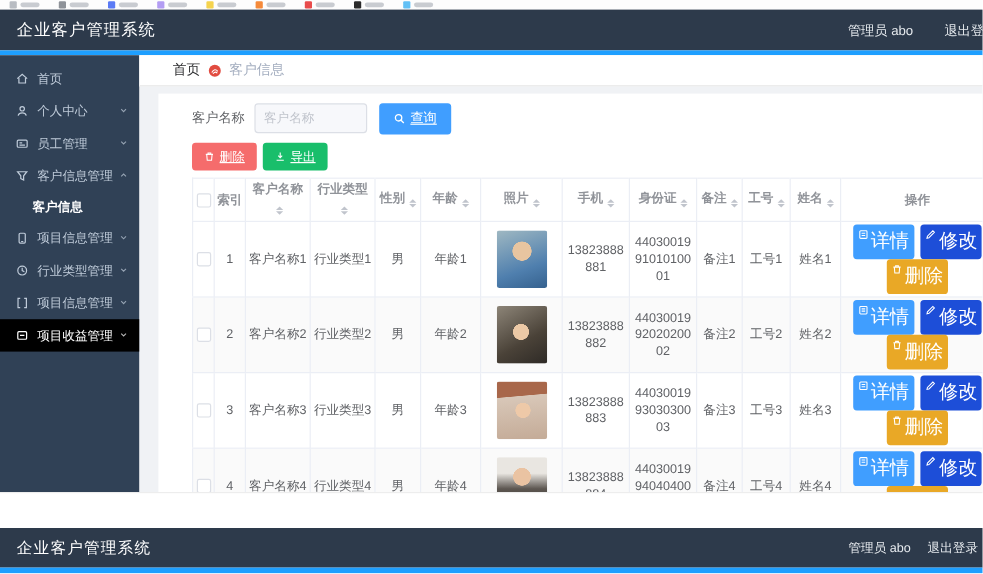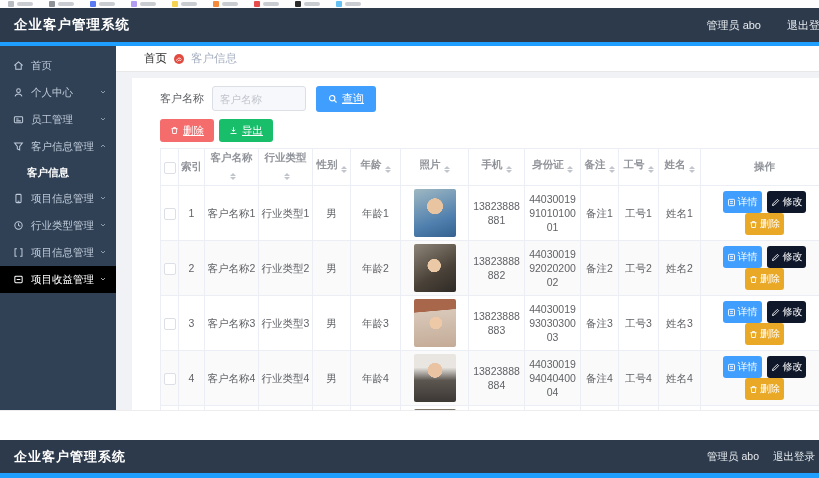--- a/index.html
+++ b/index.html
@@ -8,21 +8,21 @@
   .screen { position:relative; width:819px; height:478px; overflow:hidden; background:#fff; }
 
   
   .bookmarks-bar { height:8px; background:#fdfdfd; display:flex; align-items:flex-start; gap:16px; padding-left:8px; overflow:hidden; }
   .bm-item { display:flex; align-items:center; gap:3px; margin-top:1px; }
   .bm-fav { width:6px; height:6px; border-radius:1px; flex:0 0 auto; }
   .bm-label { width:16px; height:4px; background:#c9ccd1; border-radius:2px; }
 
   
   .app-header { height:34px; background:#2d3a4b; display:flex; align-items:center; padding:0 14px; color:#fff; }
-  .app-title { font-size:13.5px; font-weight:bold; letter-spacing:1px; }
+  .app-title { font-size:13.5px; font-weight:normal; letter-spacing:1px; }
   .header-right { margin-left:auto; margin-right:-26px; display:flex; align-items:center; gap:26px; font-size:11px; color:#e6eaee; white-space:nowrap; }
   .blue-bar { height:4px; background:#1e9fff; }
 
   
   .app-body { display:flex; height:364px; background:#f0f2f5; }
   .sidebar { width:116px; background:#304156; flex:0 0 auto; padding-top:6px; color:#bfcbd9; }
   .side-item { position:relative; height:27px; display:flex; align-items:center; gap:7px; padding-left:13px; font-size:10.5px; cursor:pointer; }
   .side-item .mi { flex:0 0 auto; display:flex; }
   .side-item .chev { position:absolute; right:9px; top:9px; opacity:.7; }
   .side-item.submenu { padding-left:27px; height:25px; color:#ffffff; font-weight:bold; }
@@ -57,23 +57,23 @@
   .caret-down { width:0; height:0; border:3px solid transparent; border-top-color:#c0c4cc; }
   .cb { display:inline-block; width:12px; height:12px; border:1px solid #dcdfe6; border-radius:2px; background:#fff; vertical-align:middle; cursor:pointer; }
 
   .photo { width:42px; height:48px; margin:0 auto; border-radius:2px; }
   .photo-1 { background: radial-gradient(circle at 50% 36%, #e8c5a0 0 21%, rgba(0,0,0,0) 22%), linear-gradient(160deg,#9fb8c2,#4f7fae 65%,#35618e); }
   .photo-2 { background: radial-gradient(circle at 48% 45%, #ecc9a6 0 19%, rgba(0,0,0,0) 20%), linear-gradient(150deg,#8d8578,#4a4238 60%,#2e2a26); }
   .photo-3 { background: radial-gradient(circle at 52% 50%, #eec9a8 0 19%, rgba(0,0,0,0) 20%), linear-gradient(175deg,#a8674a 0 26%,#d8c7b8 27%,#c4ab97); }
   .photo-4 { background: radial-gradient(circle at 50% 34%, #eac3a2 0 19%, rgba(0,0,0,0) 20%), linear-gradient(180deg,#e9e6e1 0 28%,#5c5650 55%,#3c3835); }
   .photo-5 { background: linear-gradient(180deg,#7d766b,#4b463f); }
 
-  .row-btn { border:none; border-radius:3px; color:#fff; display:inline-flex; align-items:center; gap:2px; font-size:10px; padding:4px 4px; margin:0 1.5px; cursor:pointer; font-family:inherit; white-space:nowrap; }
+  .row-btn { border:none; border-radius:3px; color:#fff; display:inline-flex; align-items:flex-start; gap:2px; font-size:16px; padding:4px 4px; margin:0 1.5px; cursor:pointer; font-family:inherit; white-space:nowrap; }
   .rb-detail { background:#409eff; }
-  .rb-edit { background:#0f172a; }
+  .rb-edit { background:#1d4ed8; }
   .rb-delete { background:#e9a826; }
 
   
   .white-gap { height:30px; background:#ffffff; border-top:1px solid #ededed; }
   .bottom-header { height:33px; background:#2d3a4b; display:flex; align-items:center; padding:0 14px; color:#fff; }
   .bottom-header .app-title { font-size:13px; }
   .bottom-right { margin-left:auto; margin-right:-10px; display:flex; align-items:center; gap:14px; font-size:10.5px; color:#e6eaee; white-space:nowrap; }
   .bottom-blue { height:5px; background:#1e9fff; }
 
   svg { display:block; }

